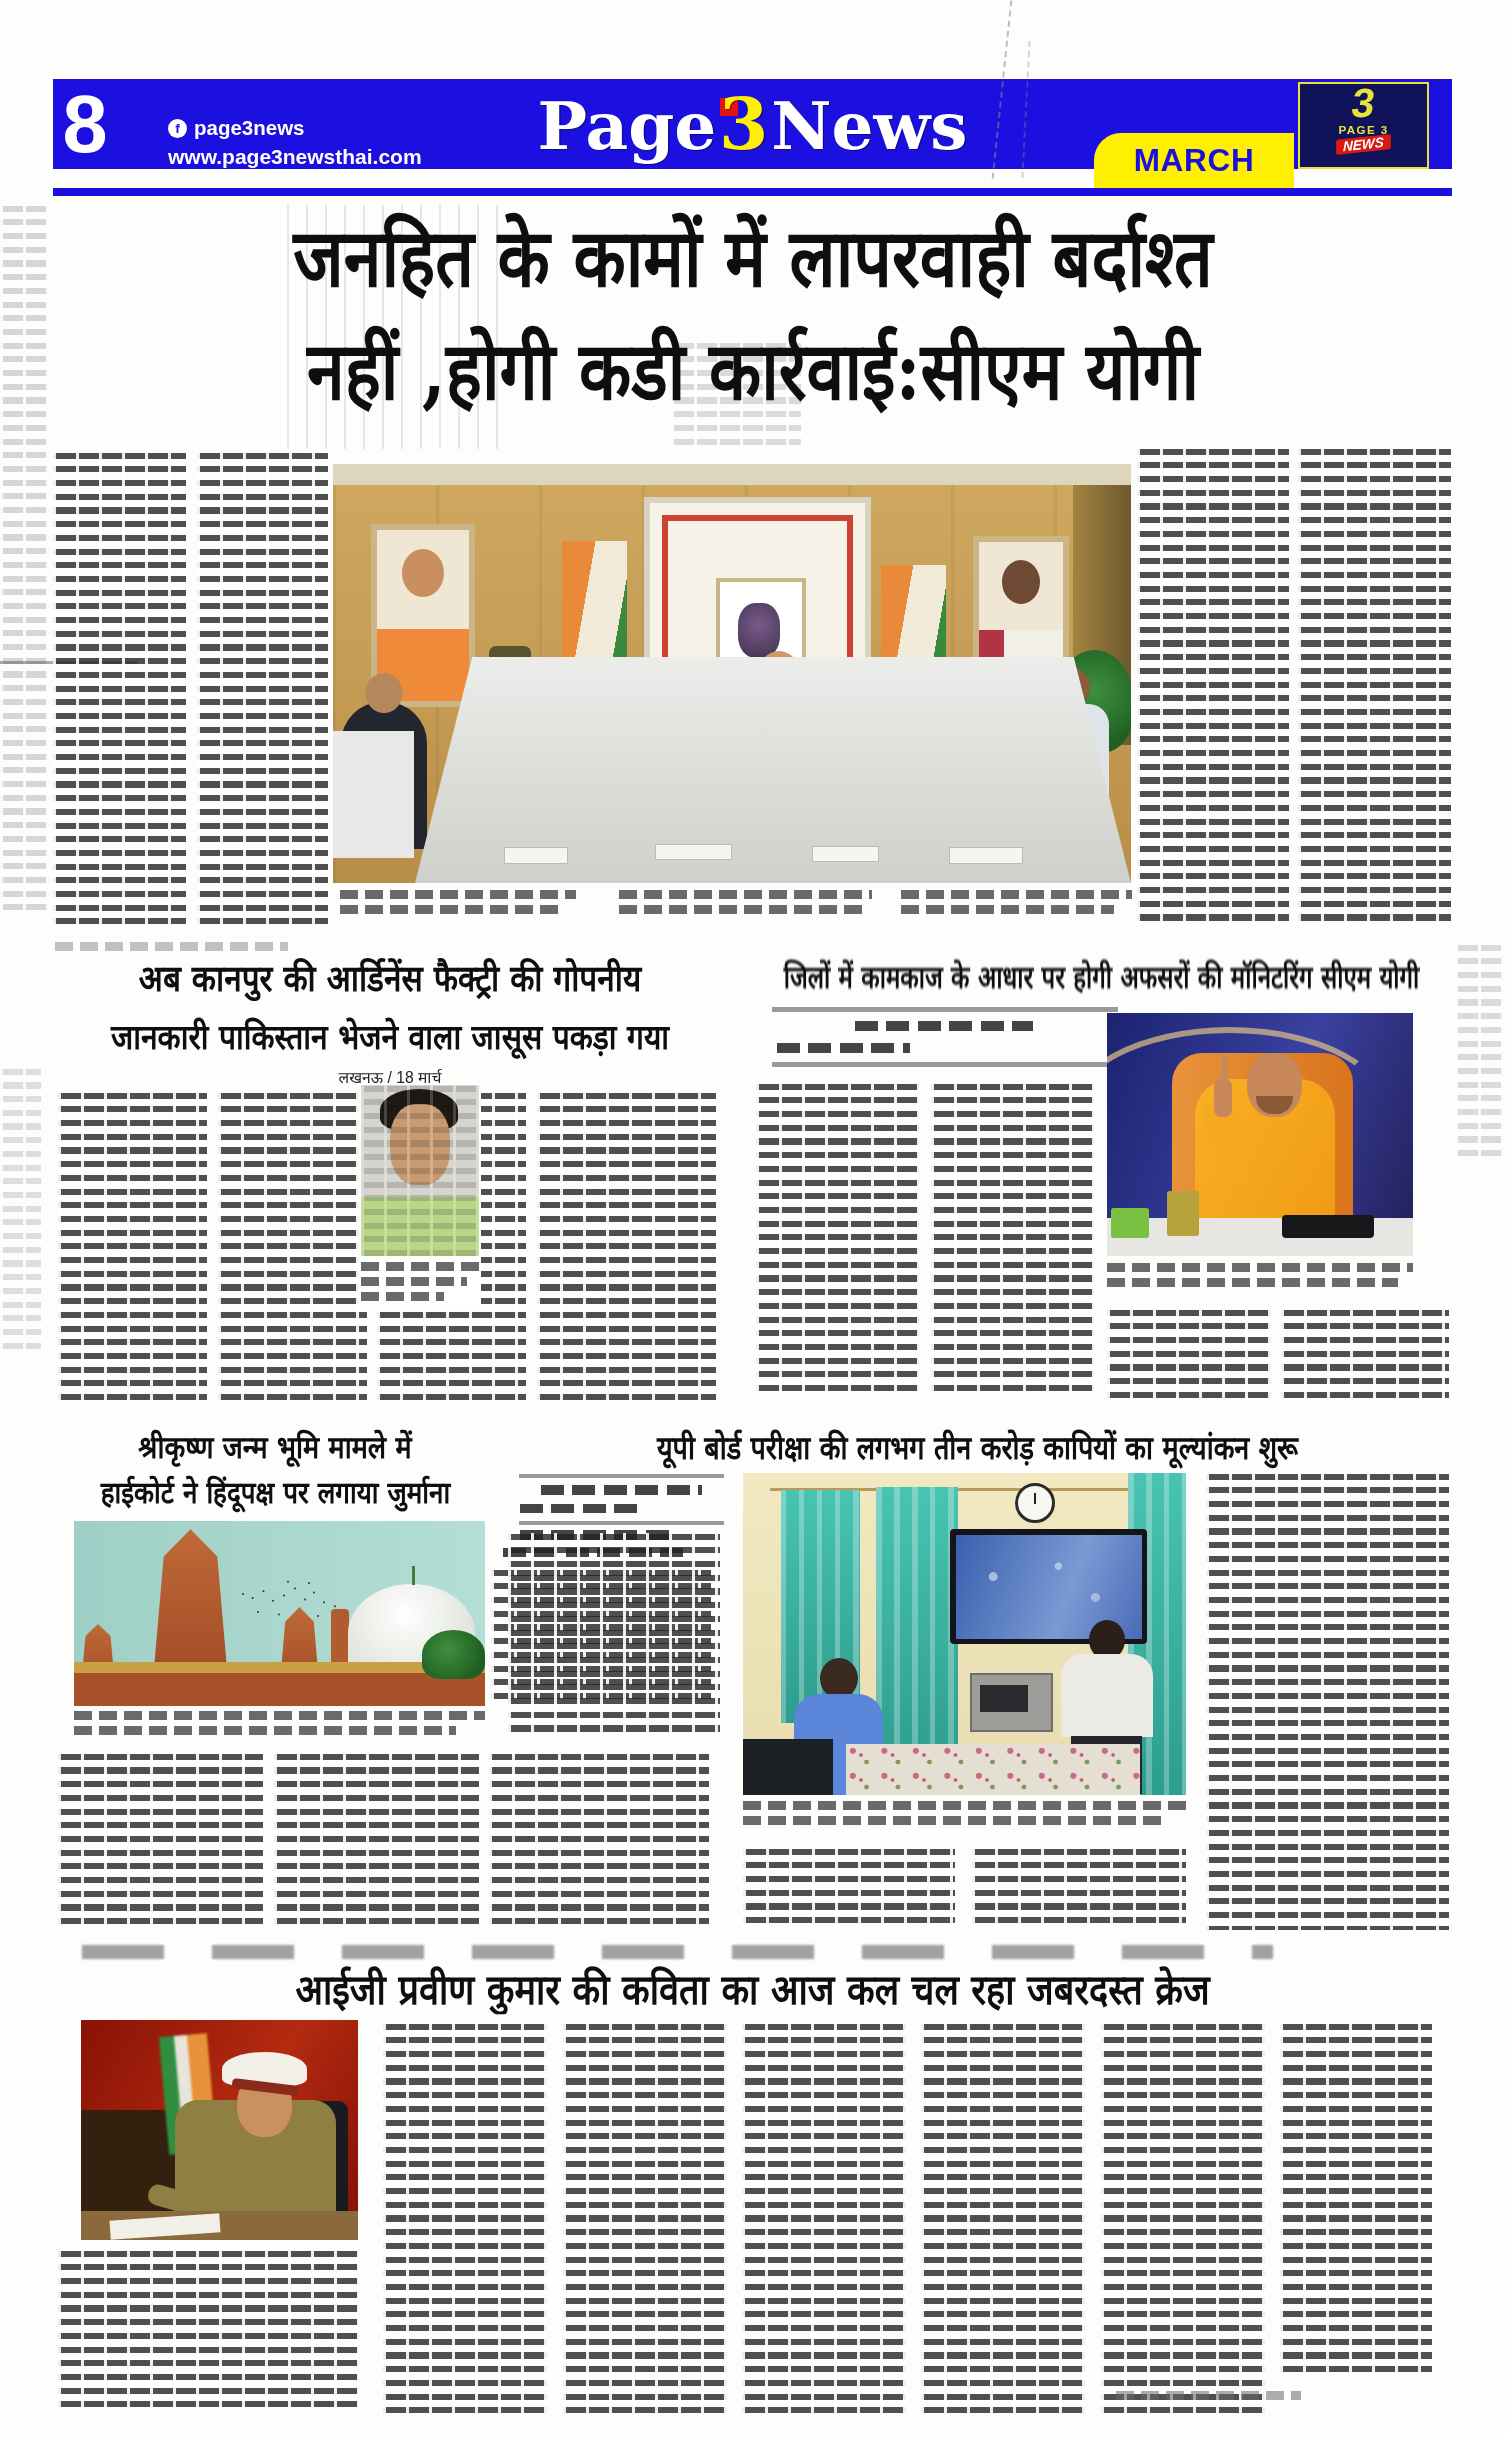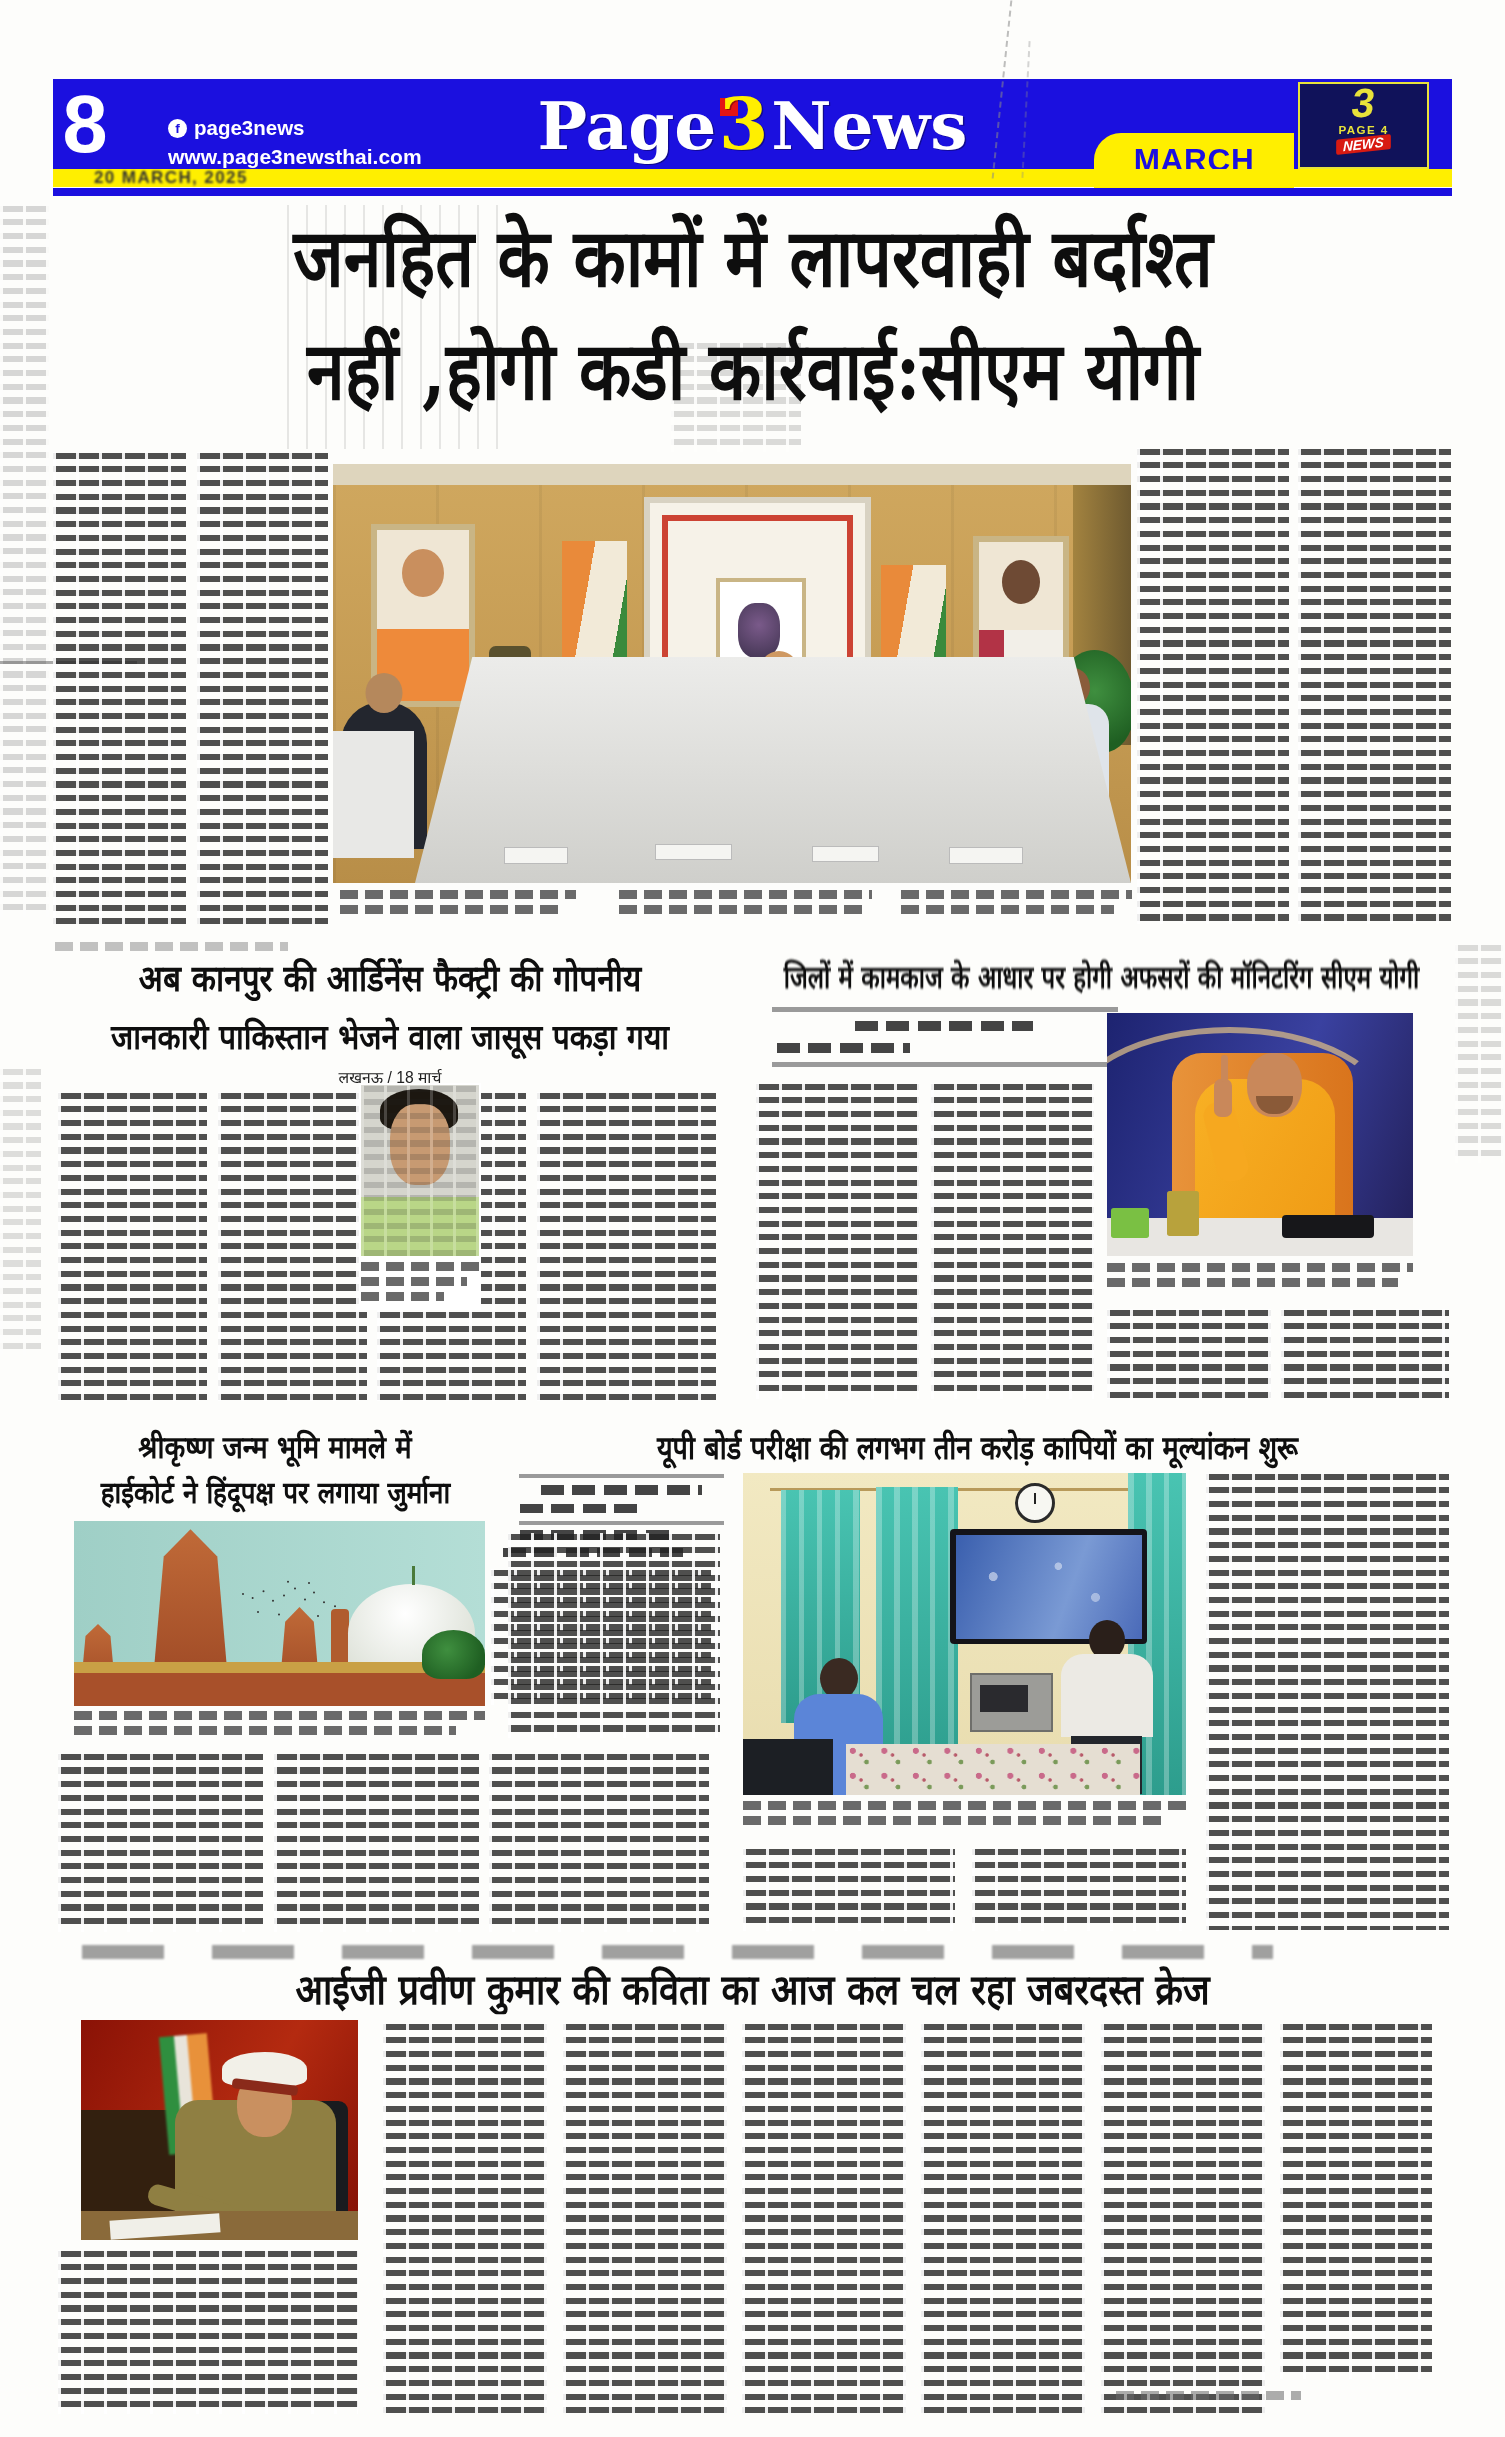--- a/index.html
+++ b/index.html
@@ -171,25 +171,22 @@
     <div class="abs fb-ic">f</div>
     <div class="abs fb-h">page3news</div>
     <div class="abs site">www.page3newsthai.com</div>
     <div class="abs masthead"><span>Page</span><span class="m-3"><span class="sq"></span><span class="m3t">3</span></span><span>News</span></div>
   </div>
   <div class="abs world-tab">
       <span>MARCH</span>
     </div>
   <div class="abs logo-box">
     <div class="lg3">3</div>
-    <div class="lgp">PAGE 4</div>
+    <div class="lgp">PAGE 3</div>
     <div class="lgn">NEWS</div>
-  </div>
-  <div class="abs strip-y">
-    <span class="datetx">20 MARCH, 2025</span>
   </div>
   <div class="abs strip-b"></div>
 
   <div class="abs noise-v" style="left:1001px;top:0;height:179px;transform:rotate(6deg);opacity:.55;"></div>
   <div class="abs noise-v" style="left:1025px;top:41px;height:137px;transform:rotate(3deg);opacity:.35;"></div>
   <div class="abs ft" style="left:0;top:205px;width:49px;height:712px;opacity:.22;"></div>
   <div class="abs ft" style="left:0;top:1068px;width:41px;height:287px;opacity:.18;"></div>
   <div class="abs" style="left:0;top:661px;width:137px;height:2.7px;background:#555;opacity:.5;"></div>
   <div class="abs" style="left:287px;top:205px;width:226px;height:244px;opacity:.25;background:repeating-linear-gradient(90deg,rgba(70,70,70,.5) 0 2.1px,rgba(0,0,0,0) 2.1px 19px);filter:blur(0.7px);"></div>
   <div class="abs ft" style="left:671px;top:342px;width:130px;height:110px;opacity:.2;"></div>

